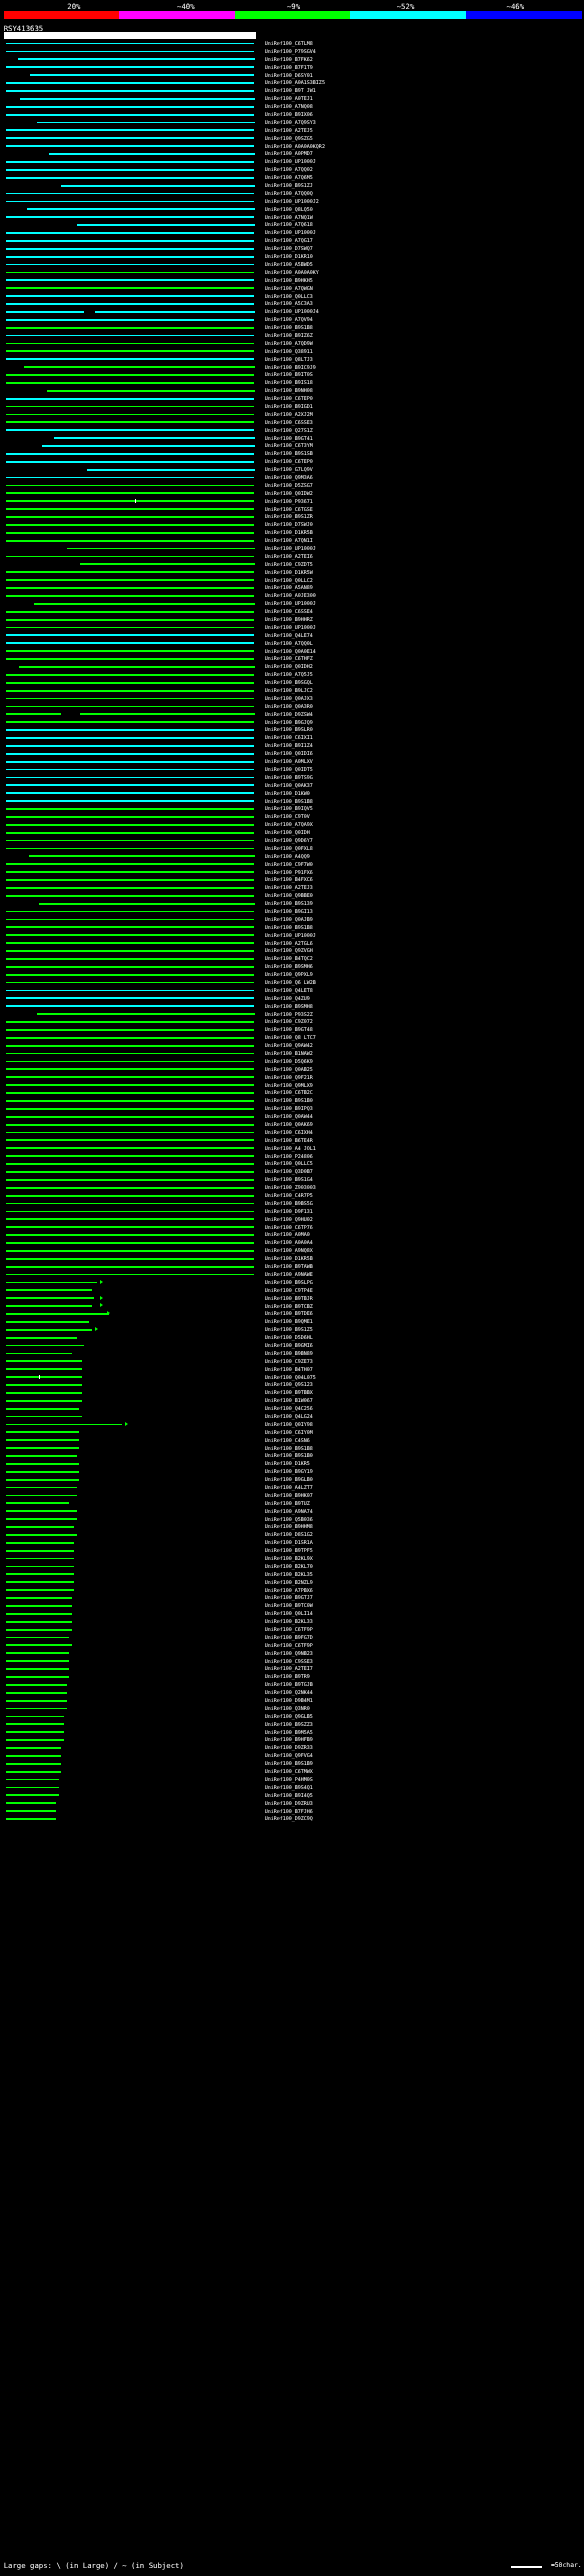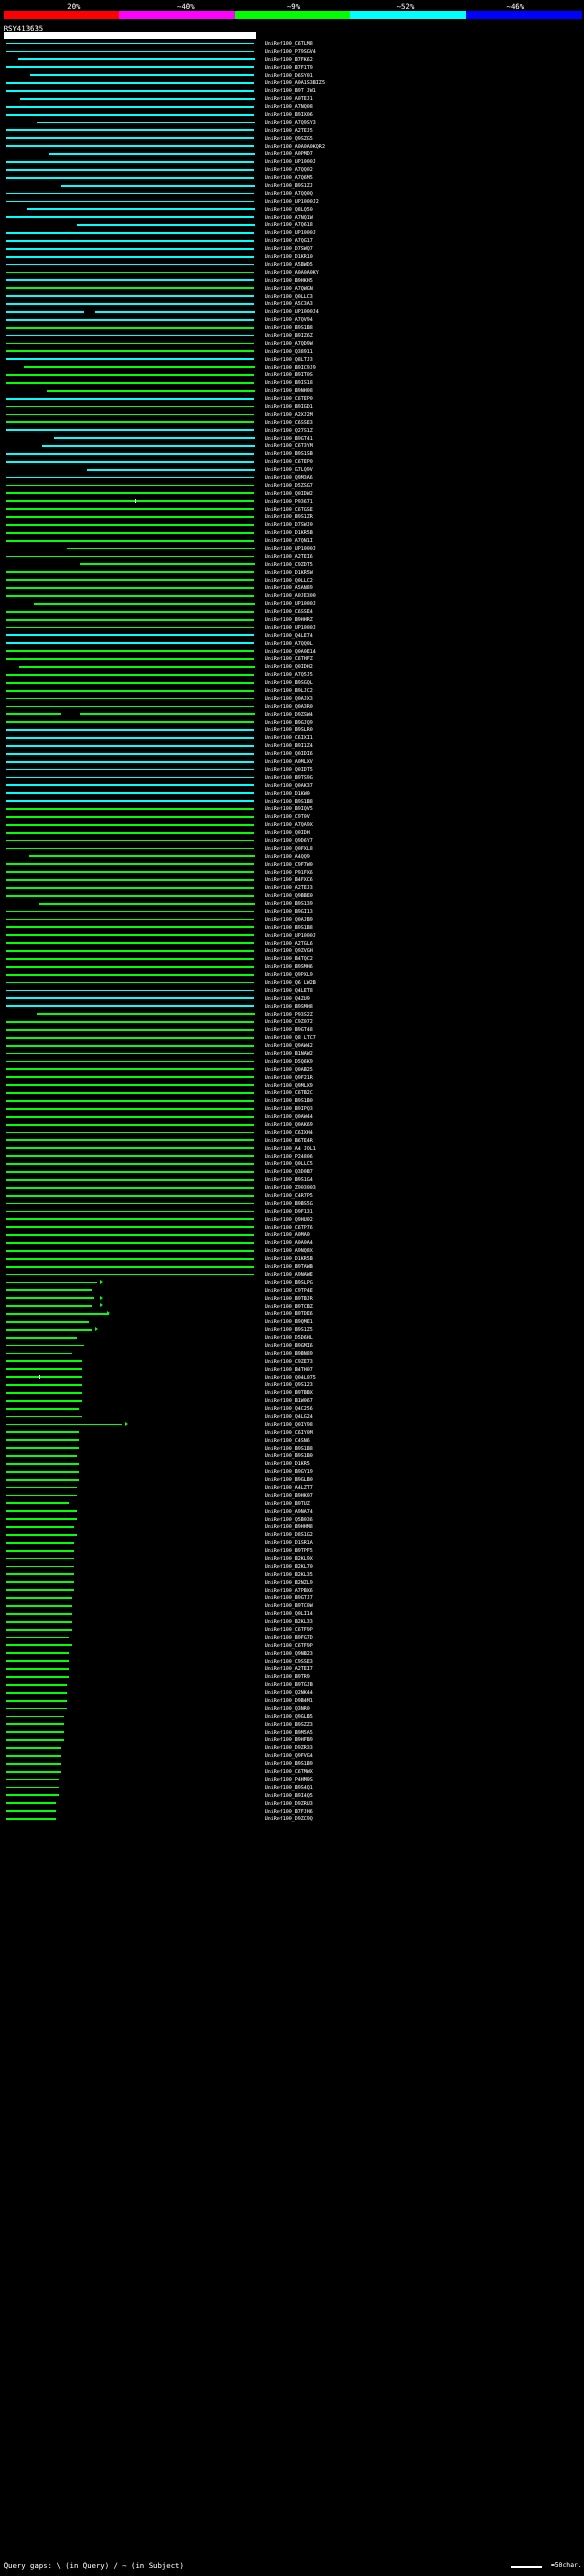--- a/index.html
+++ b/index.html
@@ -1438,17 +1438,17 @@
     </div>
     <div class="row">
       <div class="hsp" style="left: 0px; width: 252px;">
         <div class="seg" style="left: 2.5px; width: 50px; background: rgb(0, 255, 0);"></div>
       </div>
       <div class="label">UniRef100_D9ZC9Q</div>
     </div>
   </div>
 
 <div id="footer">
-  <div class="txt">Query gaps: \ (in Query) / ~ (in Subject)</div>
+  <div class="txt">Large gaps: \ (in Large) / ~ (in Subject)</div>
   <div class="keybar"></div>
   <div class="key">=50char.</div>
 </div>
 
 
 </body></html>

